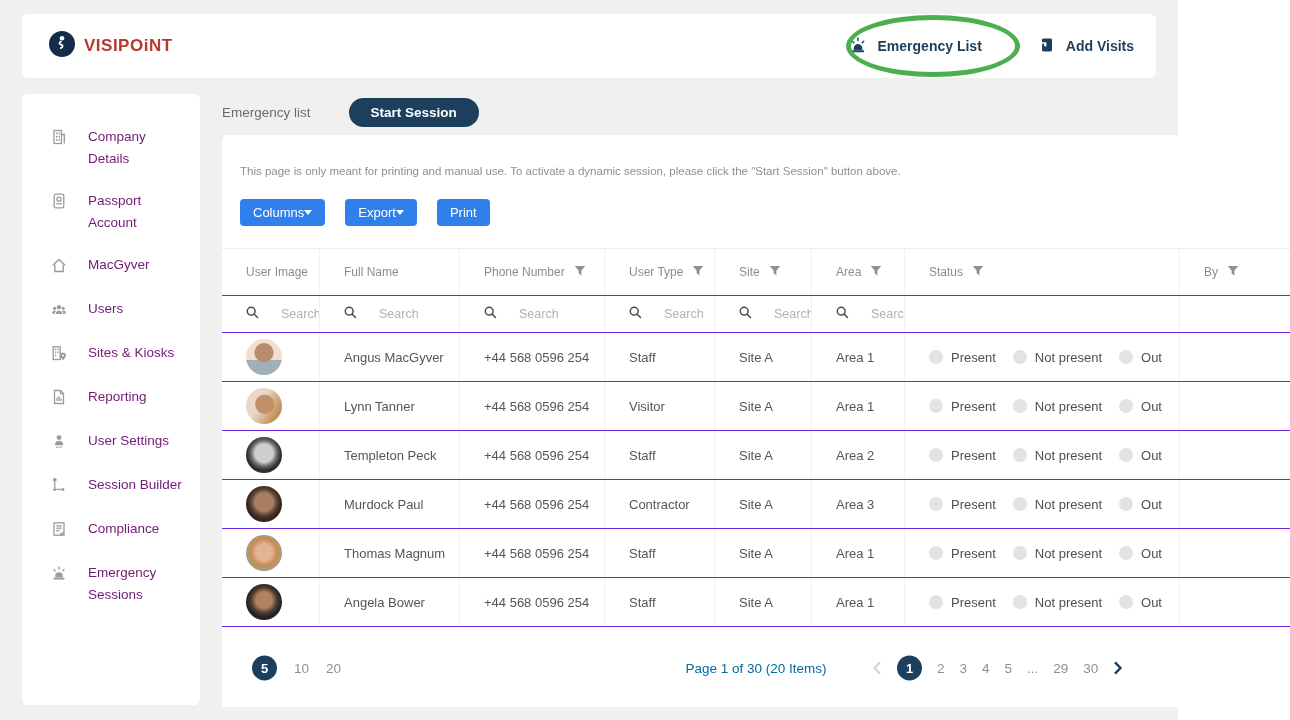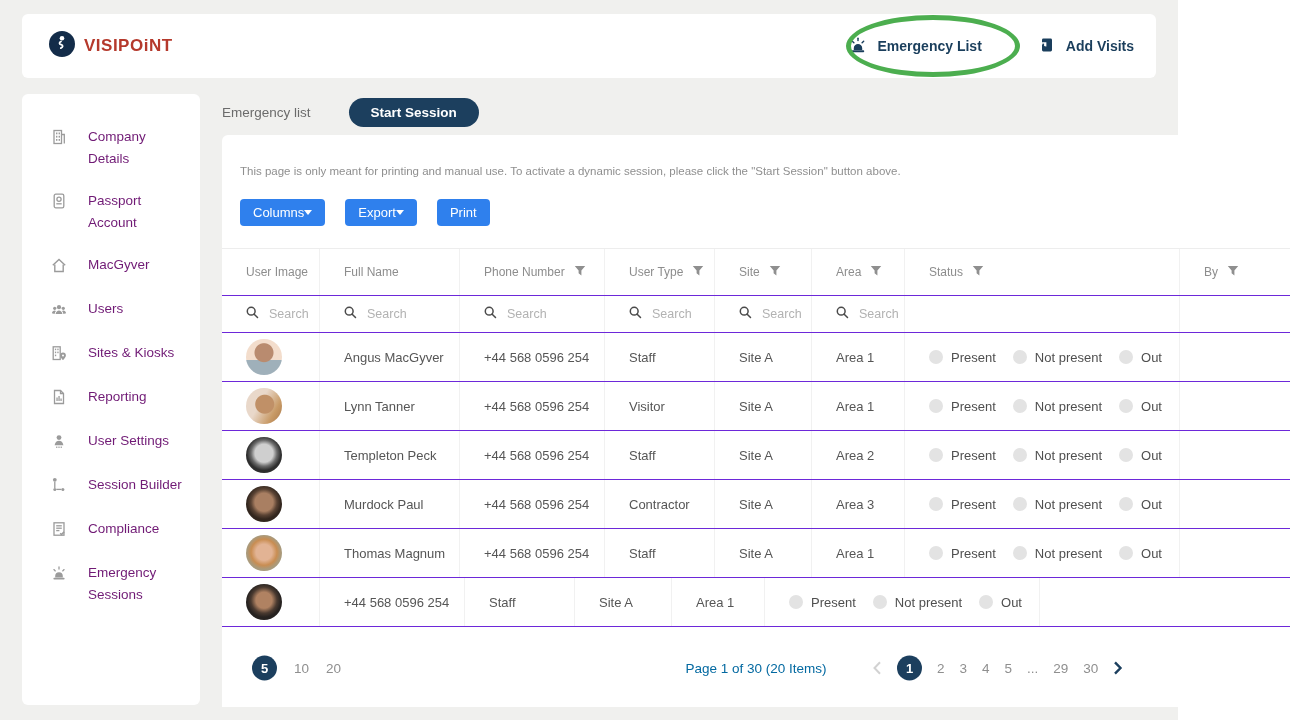--- a/index.html
+++ b/index.html
@@ -58,21 +58,21 @@
   }
   .caret-down { width:0; height:0; border-left:4px solid transparent; border-right:4px solid transparent; border-top:5px solid #fff; }
 
   
   .tbl { position:absolute; left:0; right:0; top:113px; border-top:1px solid #ededed; }
   .trow { display:flex; border-bottom:1px solid #6d28d9; }
   .cell { display:flex; align-items:center; padding-left:24px; border-right:1px solid #f1f1f1; }
   .c1{width:98px;} .c2{width:140px;} .c3{width:145px;} .c4{width:110px;}
   .c5{width:97px;} .c6{width:93px;} .c7{width:275px;} .c8{flex:1; border-right:none;}
   .hrow .cell { height:46px; font-size:12px; color:#8d8d8d; gap:9px; }
-  .srow .cell { height:36px; gap:10px; }
+  .srow .cell { height:36px; gap:22px; }
   .search-input {
     border:none; outline:none; width:60%; font-size:12.5px; color:#777; background:transparent;
     font-family:"Liberation Sans", sans-serif;
   }
   .search-input::placeholder { color:#b2b2b2; }
   .drow .cell { height:48px; font-size:13px; color:#565656; }
   .avatar { width:36px; height:36px; border-radius:50%; }
   .avatar[data-avatar="a1"]{ background:radial-gradient(circle at 50% 38%, #b98b6f 0 9px, transparent 10px), linear-gradient(#f3ddcc 58%, #9fb0ba 58%); }
   .avatar[data-avatar="a2"]{ background:radial-gradient(circle at 52% 45%, #c09067 0 9px, transparent 10px), linear-gradient(120deg,#e9d8ca 40%, #c89a66 75%, #a9784a); }
   .avatar[data-avatar="a3"]{ background:radial-gradient(circle at 50% 45%, #cfcfcf 0 9px, #6b6b6b 13px, #2e2e2e 17px); }
@@ -516,20 +516,21 @@
             <span class="status-label">Out</span>
           </span>
       </div>
       <div class="cell c8"></div>
     </div>
 
     <div class="trow drow">
       <div class="cell c1">
           <span class="avatar" data-avatar="a6"></span>
         </div>
+      <div class="cell c2">Angela Bower</div>
       <div class="cell c3">+44 568 0596 254</div>
       <div class="cell c4">Staff</div>
       <div class="cell c5">Site A</div>
       <div class="cell c6">Area 1</div>
       <div class="cell c7">
         <span class="status-group">
             <span class="radio"></span>
             <span class="status-label">Present</span>
           </span>
         <span class="status-group">

